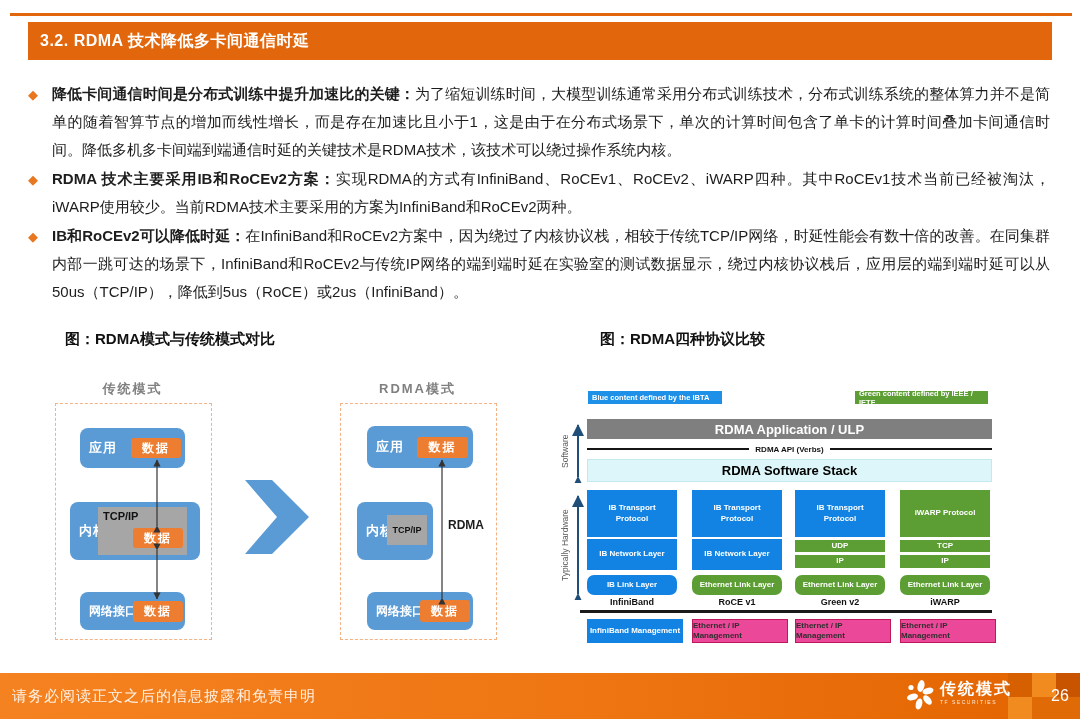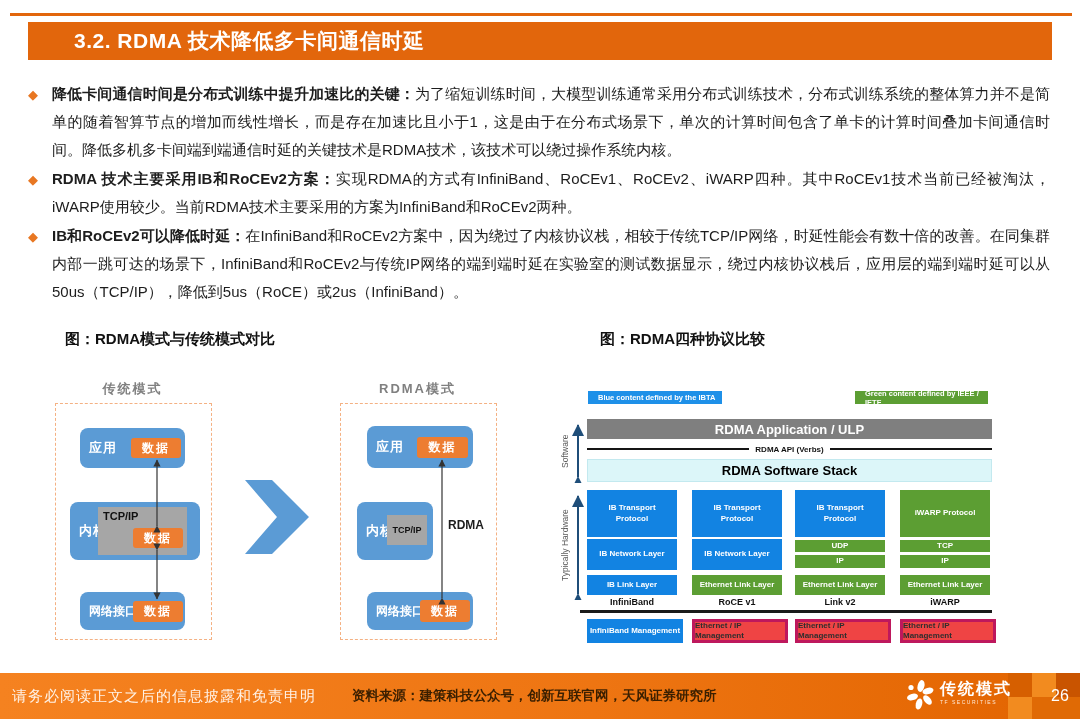--- a/index.html
+++ b/index.html
@@ -3,21 +3,21 @@
 <meta charset="utf-8">
 <style>
   html,body{margin:0;padding:0;background:#fff;}
   .slide{position:relative;width:1080px;height:719px;background:#fff;overflow:hidden;
          font-family:"Liberation Sans","DejaVu Sans",sans-serif;}
 
   
   .top-line{position:absolute;left:10px;top:13px;width:1062px;height:3px;background:#E2660C;}
   .title-bar{position:absolute;left:28px;top:22px;width:1024px;height:38px;background:#E2660C;
              display:flex;align-items:center;}
-  .title-bar .t{color:#fff;font-size:21px;font-weight:700;padding-left:12px;letter-spacing:.5px;margin-left:34px;}
+  .title-bar .t{color:#fff;font-size:16px;font-weight:700;padding-left:12px;letter-spacing:.5px;}
 
   
   .content{position:absolute;left:28px;top:80px;width:1022px;}
   .bullet{position:relative;padding-left:24px;text-align:justify;font-size:15px;line-height:28px;
           color:#1d1d1d;margin-bottom:1px;}
   .bullet .dm{position:absolute;left:0;top:1px;color:#E87722;font-size:13px;}
   .bullet .lead{font-weight:700;}
 
   
   .cap{position:absolute;font-size:15px;font-weight:700;color:#111;}
@@ -35,48 +35,48 @@
   .databox{position:absolute;background:#ED7D31;border-radius:3px;color:#fff;font-size:12px;
            font-weight:700;display:flex;align-items:center;justify-content:center;letter-spacing:2px;text-align:right;}
   .graybox{position:absolute;background:#A6A6A6;}
   .tcpip{font-size:11px;font-weight:700;color:#111;}
   .figL svg.ov{position:absolute;left:0;top:0;pointer-events:none;}
   .rdma-lbl{position:absolute;left:418px;top:148px;font-size:12px;font-weight:700;color:#1d1d1d;}
 
   
   .figR{position:absolute;left:560px;top:385px;width:448px;height:278px;font-family:"Liberation Sans",sans-serif;}
   .legend{position:absolute;top:6px;height:13px;color:#fff;font-size:7.5px;font-weight:700;
-          display:flex;align-items:center;padding-left:10px;box-sizing:border-box;}
+          display:flex;align-items:center;padding-left:4px;box-sizing:border-box;}
   .legend.blue{left:28px;width:134px;background:#1E90E8;}
   .legend.green{left:295px;width:133px;background:#5C9E33;}
   .appbar{position:absolute;left:27px;top:34px;width:405px;height:20px;background:#7F7F7F;color:#fff;
           font-size:13px;font-weight:700;display:flex;align-items:center;justify-content:center;}
   .apirow{position:absolute;left:27px;top:59px;width:405px;height:10px;display:flex;align-items:center;}
   .apirow .ln{flex:1;height:2.5px;background:#151515;}
   .apirow .tx{font-size:8px;font-weight:700;color:#111;margin:0 6px;white-space:nowrap;}
   .stackbar{position:absolute;left:27px;top:74px;width:405px;height:23px;background:#DCF6F9;
             border:1px solid #C3E9EF;box-sizing:border-box;color:#000;font-size:13px;font-weight:700;
             display:flex;align-items:center;justify-content:center;}
   .col{position:absolute;top:105px;width:90px;height:105px;}
   .c0{left:27px}.c1{left:132px}.c2{left:235px}.c3{left:340px}
   .pbox{position:absolute;left:0;width:90px;color:#fff;font-size:8px;font-weight:700;line-height:1.35;
         display:flex;align-items:center;justify-content:center;text-align:center;padding:0 6px;box-sizing:border-box;}
   .pbox.blue{background:#1283E2;}
   .pbox.green{background:#5C9E33;}
   .h-trans{top:0;height:47px;}
   .h-net{top:49px;height:31px;}
   .h-l4{top:50px;height:12px;}
   .h-l3{top:65px;height:13px;}
-  .h-link{top:85px;height:20px;}
+  .h-link{top:85px;height:20px;border-radius:7px;}
   .colname{position:absolute;top:212px;width:90px;text-align:center;font-size:9px;font-weight:700;color:#111;}
   .divider{position:absolute;left:20px;top:225px;width:412px;height:2.5px;background:#1a1a1a;}
   .mgmt{position:absolute;top:234px;width:96px;height:24px;font-size:8px;font-weight:700;line-height:1.3;
         display:flex;align-items:center;justify-content:center;text-align:left;box-sizing:border-box;}
   .mgmt.blue{background:#1283E2;color:#fff;}
-  .mgmt.lightgreen{background:#ef4444;color:#2e2e2e;border:3px solid #be185d;}
+  .mgmt.lightgreen{background:#ec4899;color:#2e2e2e;border:1px solid #be185d;}
   .axis-label{position:absolute;writing-mode:vertical-rl;transform:rotate(180deg);font-size:8.5px;
               color:#595959;text-align:center;}
   .axis-sw-lbl{left:0px;top:34px;height:64px;}
   .axis-hw-lbl{left:0px;top:105px;height:110px;}
   .axis-svg{position:absolute;pointer-events:none;}
 
   
   .footer{position:absolute;left:0;top:673px;width:1080px;height:46px;
           background:linear-gradient(90deg,#F58220 0%,#EE7512 55%,#E26400 100%);text-align:right;}
   .footer .disclaimer{position:absolute;left:12px;top:0;height:46px;display:flex;align-items:center;
@@ -204,21 +204,21 @@
 
     <div class="col c3">
       <div class="pbox green h-trans">iWARP Protocol</div>
       <div class="pbox green h-l4">TCP</div>
       <div class="pbox green h-l3">IP</div>
       <div class="pbox green h-link">Ethernet Link Layer</div>
     </div>
 
     <div class="colname c0">InfiniBand</div>
     <div class="colname c1">RoCE v1</div>
-    <div class="colname c2">Link v2</div>
+    <div class="colname c2">Green v2</div>
     <div class="colname c3">iWARP</div>
 
     <div class="divider"></div>
 
     <div class="mgmt blue c0">InfiniBand Management</div>
     <div class="mgmt lightgreen c1">Ethernet / IP Management</div>
     <div class="mgmt lightgreen c2">Ethernet / IP Management</div>
     <div class="mgmt lightgreen c3">Ethernet / IP Management</div>
 
     <div class="axis-label axis-sw-lbl">Software</div>
@@ -238,21 +238,20 @@
   </div>
 
   <div class="footer">
     <div class="mos" style="left:1008px;top:0;width:24px;height:24px;background:#D65F00;"></div>
     <div class="mos" style="left:1032px;top:0;width:24px;height:24px;background:#F28B1F;"></div>
     <div class="mos" style="left:1056px;top:0;width:24px;height:24px;background:#C95400;"></div>
     <div class="mos" style="left:1008px;top:24px;width:24px;height:22px;background:#F28B1F;"></div>
     <div class="mos" style="left:1032px;top:24px;width:48px;height:22px;background:#E06A05;"></div>
 
     <div class="disclaimer">请务必阅读正文之后的信息披露和免责申明</div>
-    <div class="source">资料来源：建策科技公众号，创新互联官网，天风证券研究所</div>
     <div class="pageno">26</div>
   </div>
 
   <div class="brand">
     <svg width="30" height="32" viewBox="0 0 30 32">
       <g fill="#ffffff">
         <ellipse cx="15" cy="7" rx="3.4" ry="6" transform="rotate(14 15 7)"></ellipse>
         <ellipse cx="22" cy="12" rx="3.2" ry="5.6" transform="rotate(75 22 12)"></ellipse>
         <ellipse cx="21.5" cy="21" rx="3.2" ry="5.6" transform="rotate(140 21.5 21)"></ellipse>
         <ellipse cx="13" cy="25" rx="3.2" ry="5.6" transform="rotate(195 13 25)"></ellipse>

